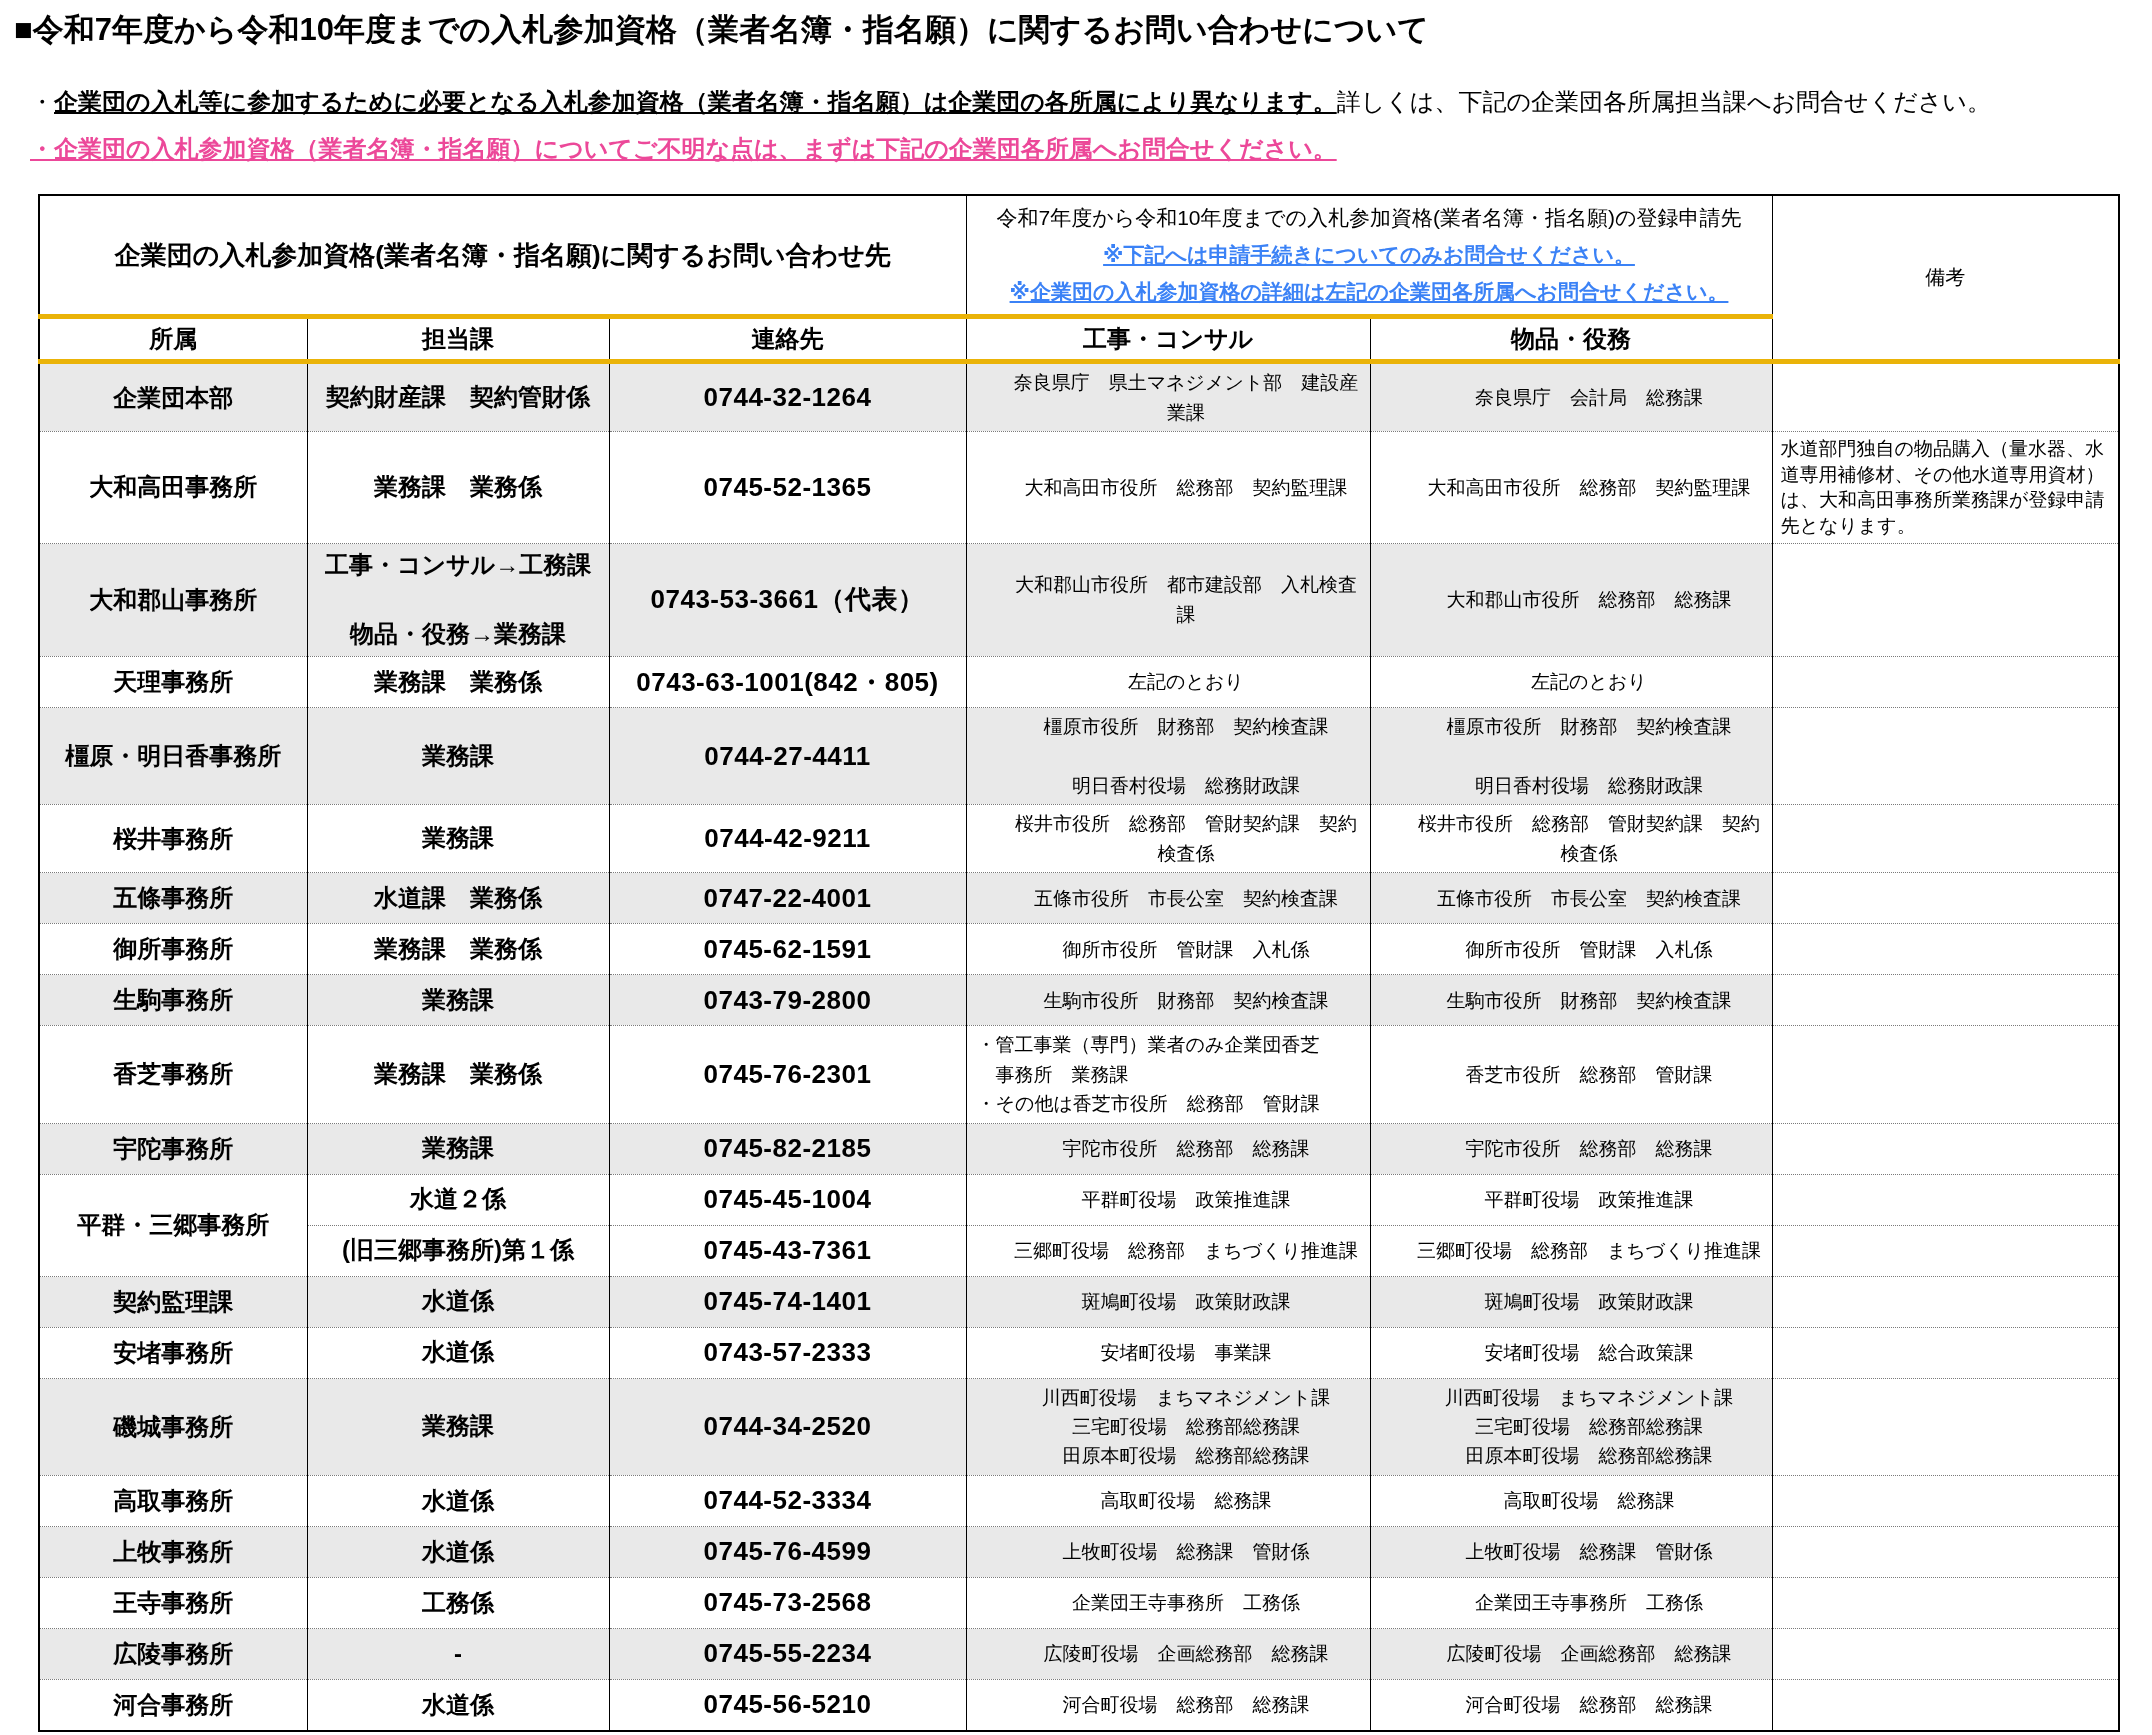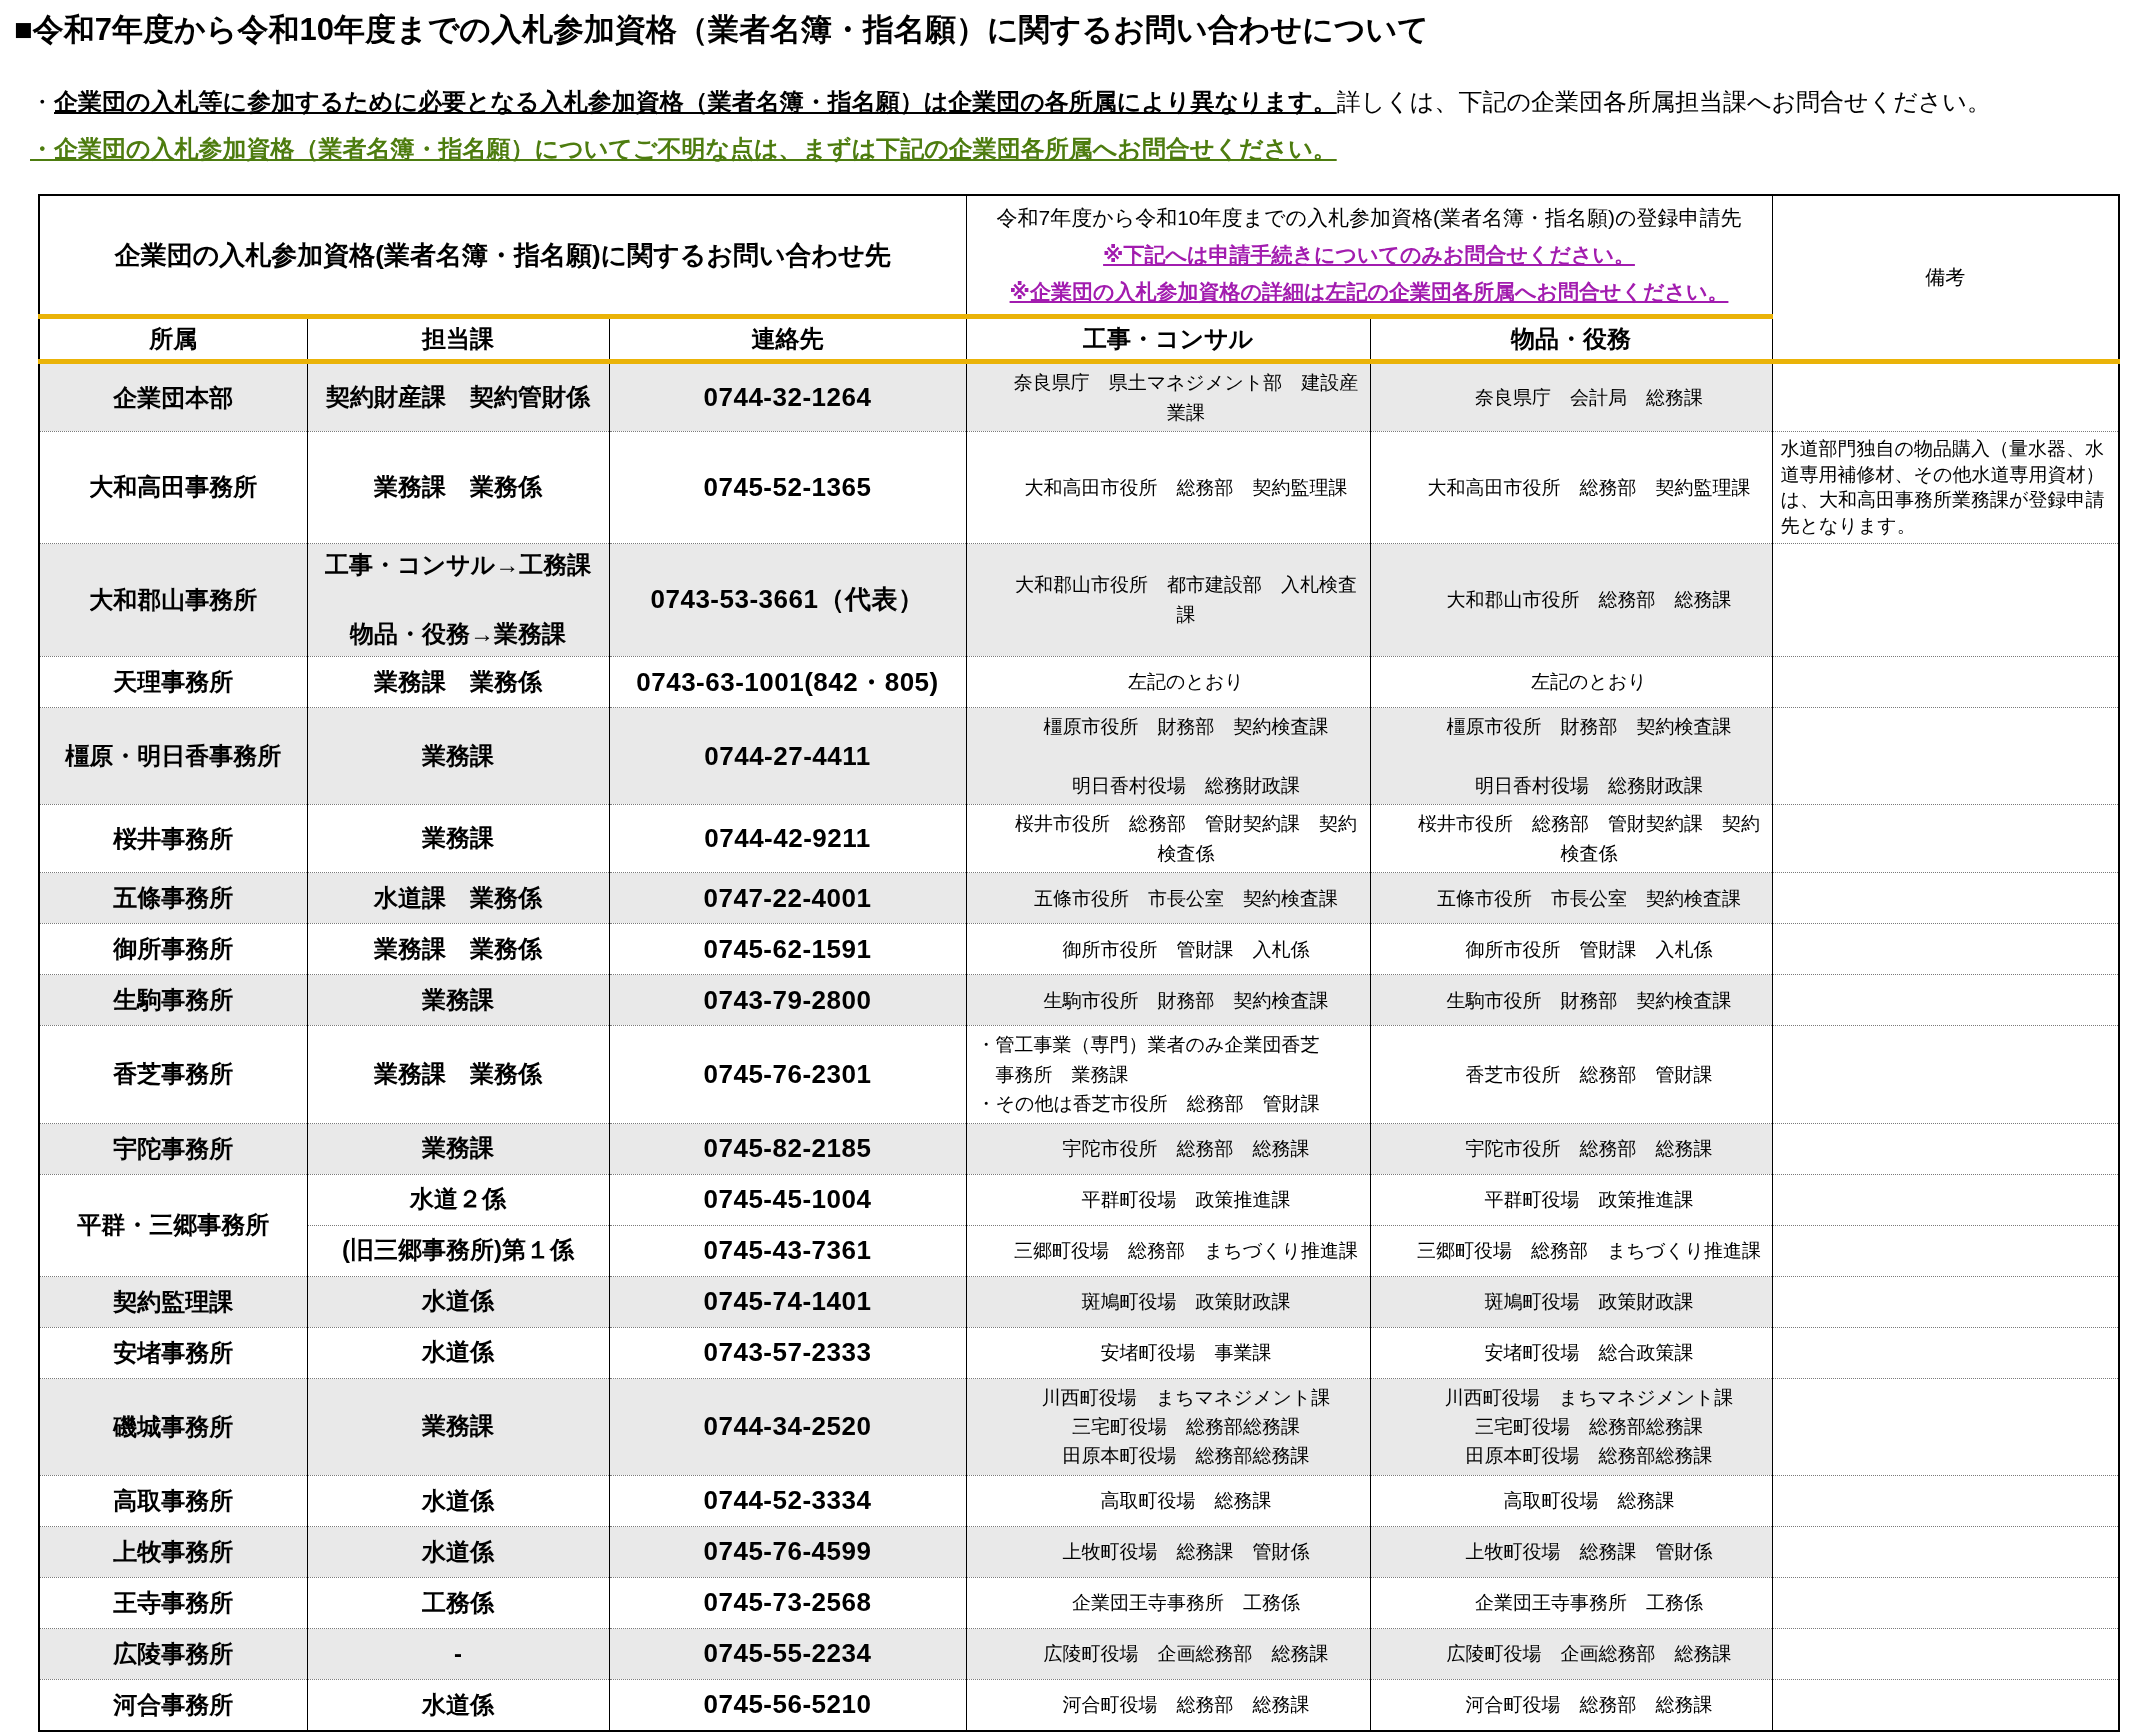--- a/index.html
+++ b/index.html
@@ -8,40 +8,40 @@
     font-family:"Liberation Sans","DejaVu Sans",sans-serif;
     color:#000;
   }
   .title{
     margin:12px 0 0 14px;
     font-size:31px;font-weight:bold;line-height:1.15;
   }
   .intro{margin:38px 0 0 30px;font-size:24px;line-height:1.3;}
   .intro-line{margin:0 0 13px 0;}
   .bold-u{font-weight:bold;text-decoration:underline;}
-  .red-line{color:#4d7c0f;font-weight:bold;text-decoration:underline;margin-top:16px;}
+  .red-line{color:#ec4899;font-weight:bold;text-decoration:underline;margin-top:16px;}
   table{
     border-collapse:collapse;table-layout:fixed;
     width:2080px;margin:30px 0 0 38px;
     border:2px solid #000;
   }
   col.c1{width:268px}col.c2{width:302px}col.c3{width:357px}
   col.c4{width:404px}col.c5{width:402px}col.c6{width:347px}
   th,td{
     border-left:1px solid #000;border-right:1px solid #000;
     padding:4px 6px;vertical-align:middle;text-align:center;
     overflow:hidden;
   }
   thead th{border-bottom:5px solid #eab308;background:#fff;}
   thead tr.h1{height:115px;}
   thead tr.h2{height:36px;}
   .contact-title{font-size:26px;font-weight:bold;}
   .reg-cell div{line-height:1.75;}
   .reg-l1{font-size:21px;font-weight:normal;}
-  .reg-l2,.reg-l3{font-size:21px;font-weight:bold;color:#a21caf;text-decoration:underline;}
+  .reg-l2,.reg-l3{font-size:21px;font-weight:bold;color:#3b82f6;text-decoration:underline;}
   .note-head{font-size:20px;font-weight:normal;}
   .colhead{font-size:24px;font-weight:bold;}
   tbody td{border-top:1px dotted #7a7a7a;height:42px;}
   tbody tr.shade td{background:#e9e9e9;}
   tbody tr.shade td.c6{background:#ffffff;}
   td.dept{font-size:24px;font-weight:bold;}
   td.sec{font-size:24px;font-weight:bold;white-space:pre-line;line-height:1.45;}
   td.phone{font-size:26px;font-weight:bold;letter-spacing:0.5px;}
   td.small{font-size:19px;white-space:pre-line;line-height:1.55;padding-left:42px;}
   td.small.left{text-align:left;padding-left:10px;}

